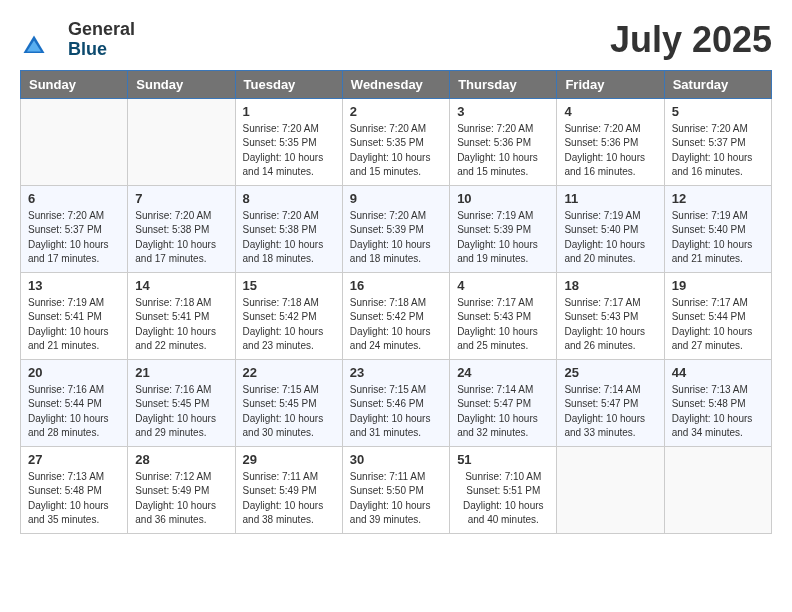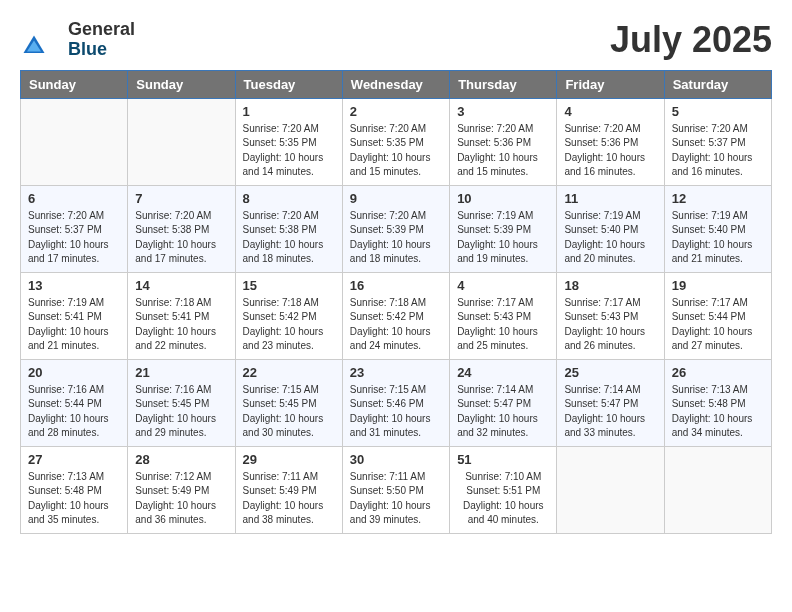--- a/index.html
+++ b/index.html
@@ -276,21 +276,21 @@
 Sunset: 5:47 PM
 Daylight: 10 hours and 32 minutes.</div>
         </td>
         <td>
           <span class="day-num">25</span>
           <div class="day-info" style="white-space: pre-line;">Sunrise: 7:14 AM
 Sunset: 5:47 PM
 Daylight: 10 hours and 33 minutes.</div>
         </td>
         <td>
-          <span class="day-num">26</span>
+          <span class="day-num">44</span>
           <div class="day-info" style="white-space: pre-line;">Sunrise: 7:13 AM
 Sunset: 5:48 PM
 Daylight: 10 hours and 34 minutes.</div>
         </td>
       </tr>
       <tr>
         <td>
           <span class="day-num">27</span>
           <div class="day-info" style="white-space: pre-line;">Sunrise: 7:13 AM
 Sunset: 5:48 PM

